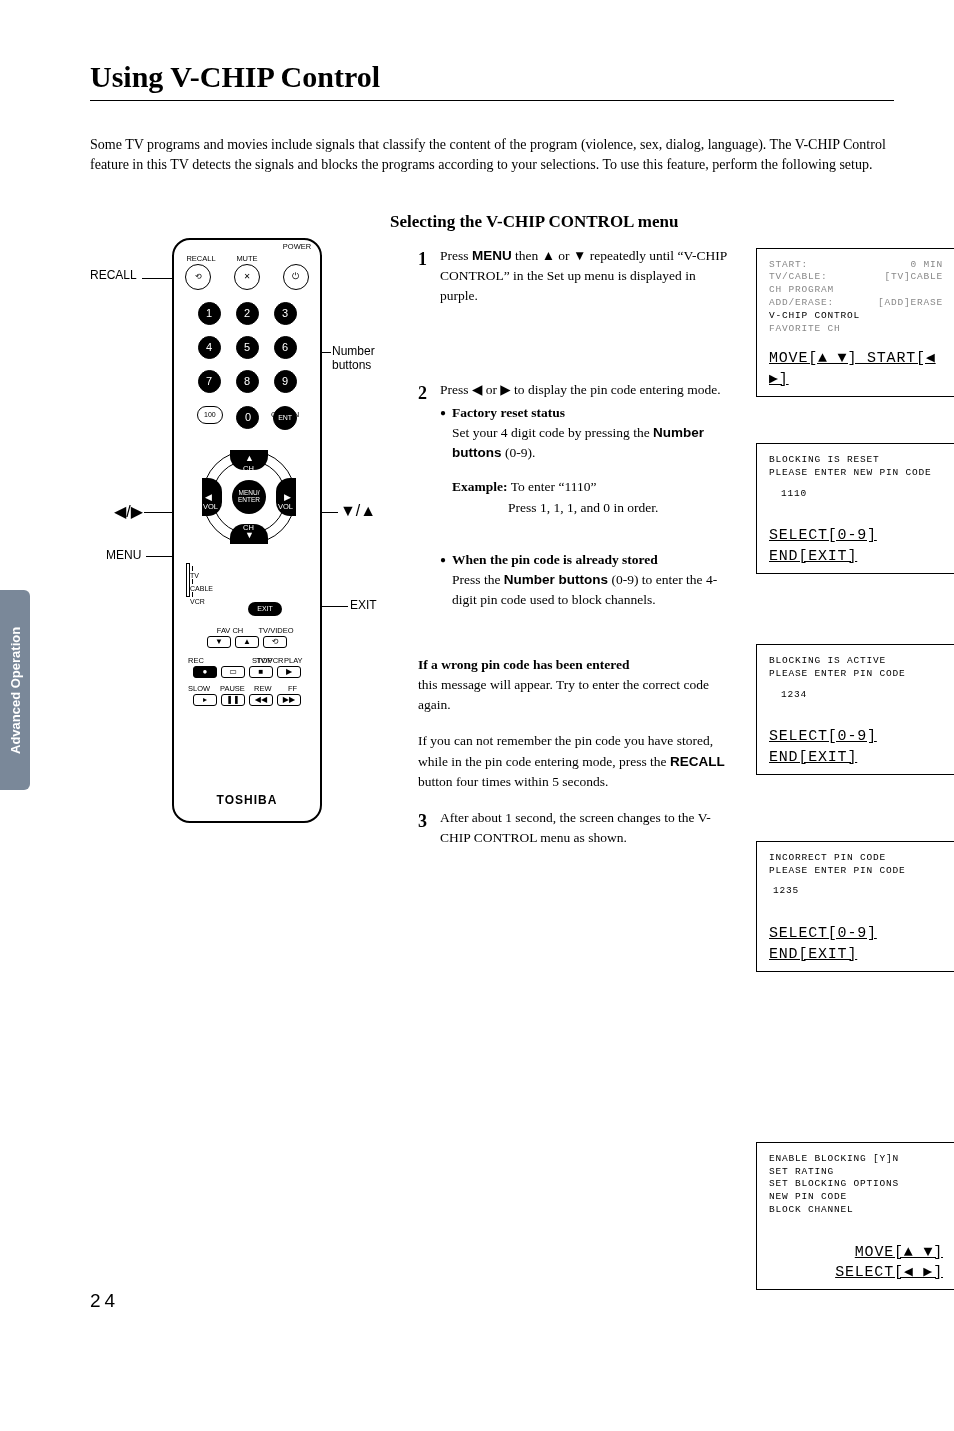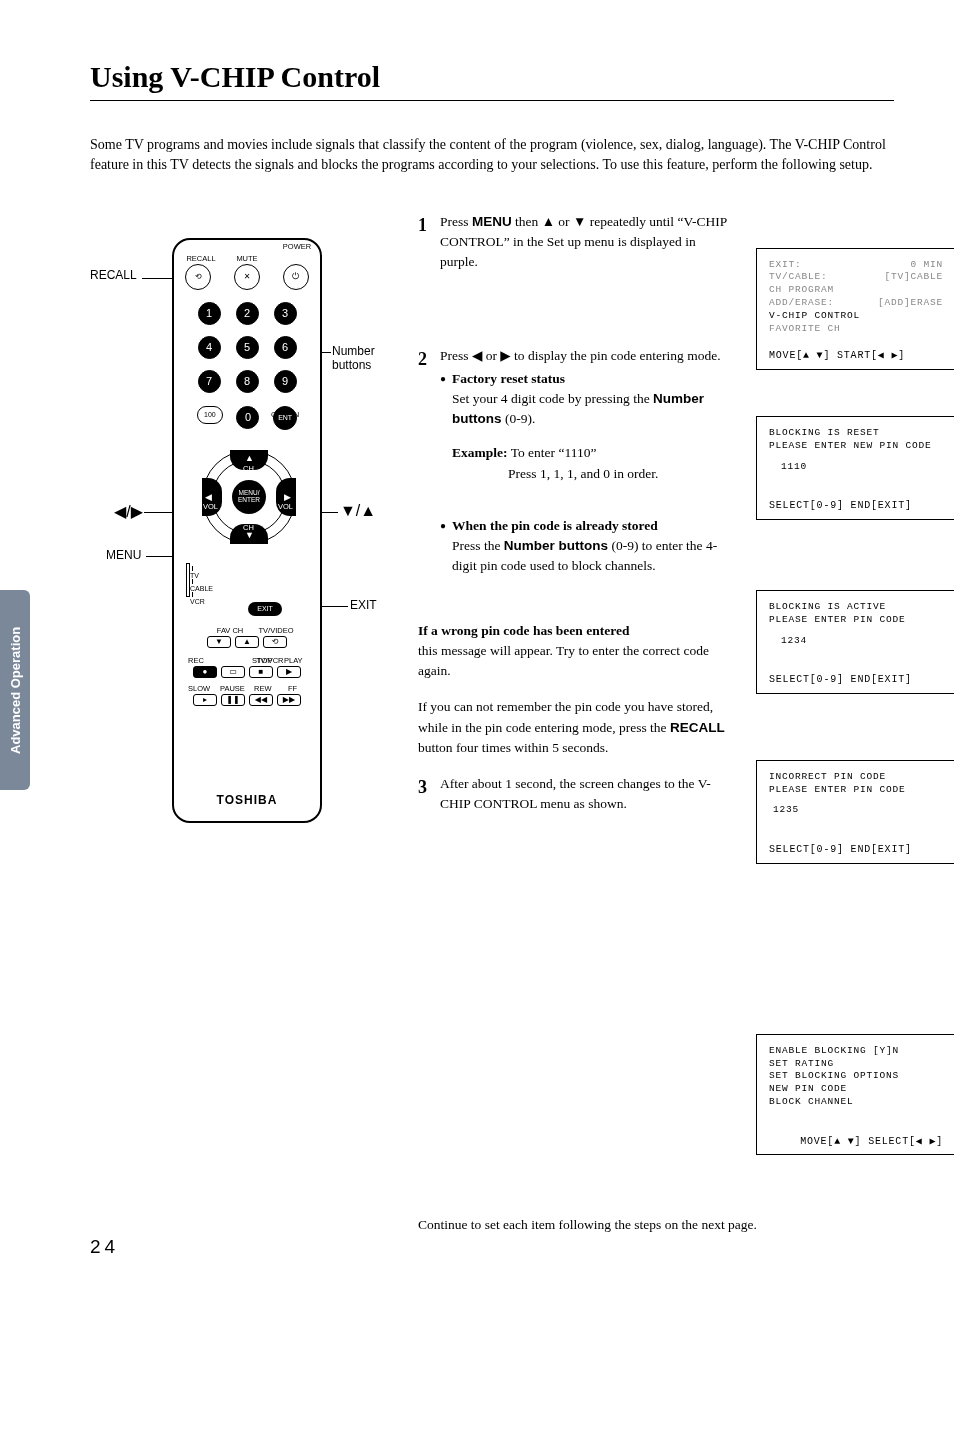--- a/index.html
+++ b/index.html
@@ -58,21 +58,21 @@
     border: 1px solid #000;
     font-family: "Courier New", monospace;
     font-size: 9.5px;
     letter-spacing: 0.8px;
     padding: 10px 12px 6px 12px;
     line-height: 1.35;
     color: #888;
     width: 100%;
   }
   .osd .hi { color: #000; }
-  .osd .footer { color:#000; margin-top: 26px; display:block; font-size: 10px;}
+  .osd .footer { color:#000; margin-top: 26px; display:block; font-size: 15px; text-decoration: underline;}
   .osd.single-color { color: #000; }
 
   .return-note { font-size: 13.5px; margin-top: 40px; }
   .return-note b { font-weight: bold; }
 
   .continue { font-size: 13.5px; margin-top: 60px; margin-left: 328px; line-height:1.5;}
 
   .page-num { font-size: 19px; letter-spacing: 4px; font-family: Arial, sans-serif; }
 
   
@@ -245,20 +245,21 @@
             <span class="rect-btn">▶▶</span>
           </div>
 
           <div class="toshiba">TOSHIBA</div>
         </div>
       </div>
 
     </div>
 
     <div class="middle">
+      <h2 style="width:460px;">Selecting the V-CHIP CONTROL menu</h2>
 
       <div class="step">
         <div class="num">1</div>
         <div class="body">
           <span>Press </span><span class="sans-bold">MENU</span><span> then ▲ or ▼ repeatedly until “V-CHIP CONTROL” in the Set up menu is displayed in purple.</span>
         </div>
       </div>
 
       <div class="gap-m"></div>
 
@@ -302,21 +303,21 @@
         <div class="num">3</div>
         <div class="body">After about 1 second, the screen changes to the V-CHIP CONTROL menu as shown.</div>
       </div>
     </div>
 
     <div class="right">
       <div style="height:16px;"></div>
 
       <div class="osd">
         <div style="display:flex;justify-content:space-between;">
-            <span>EXIT:</span>
+            <span>START:</span>
             <span>0 MIN</span>
           </div>
         <div style="display:flex;justify-content:space-between;">
             <span>TV/CABLE:</span>
             <span>[TV]CABLE</span>
           </div>
         <div>CH PROGRAM</div>
         <div style="display:flex;justify-content:space-between;">
             <span>ADD/ERASE:</span>
             <span>[ADD]ERASE</span>
@@ -359,16 +360,15 @@
         <div>ENABLE BLOCKING [Y]N</div>
         <div>SET RATING</div>
         <div>SET BLOCKING OPTIONS</div>
         <div>NEW PIN CODE</div>
         <div>BLOCK CHANNEL</div>
         <span class="footer" style="text-align:right;display:block;">MOVE[▲ ▼] SELECT[◀ ▶]</span>
       </div>
     </div>
   </div>
 
-  <div class="continue">Continue to set each item following the steps on the next page.</div>
 
   <div class="page-num">24</div>
 </div>
 
 </body></html>

